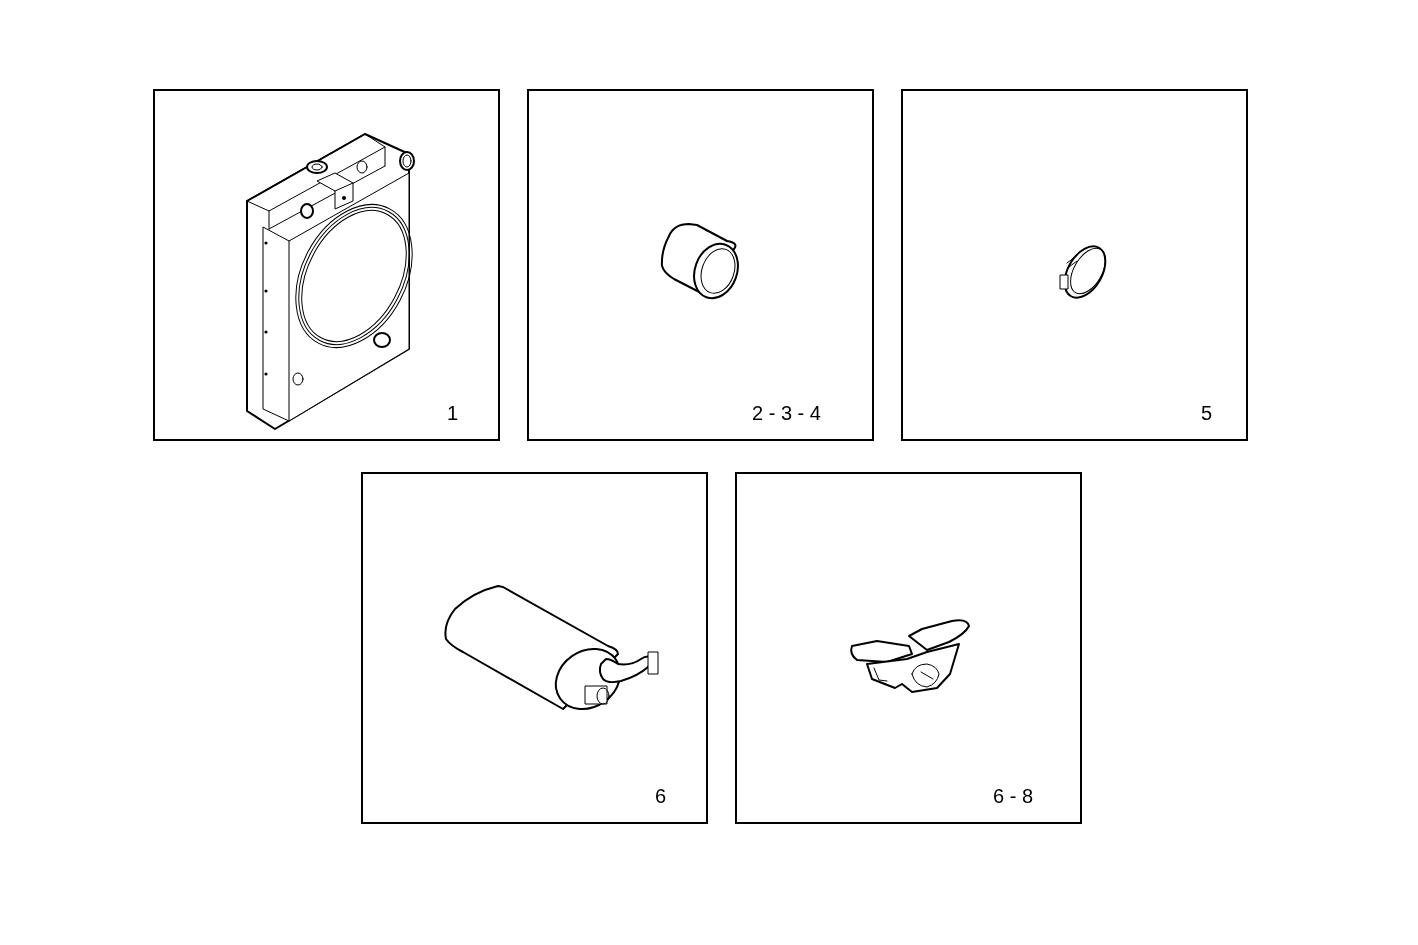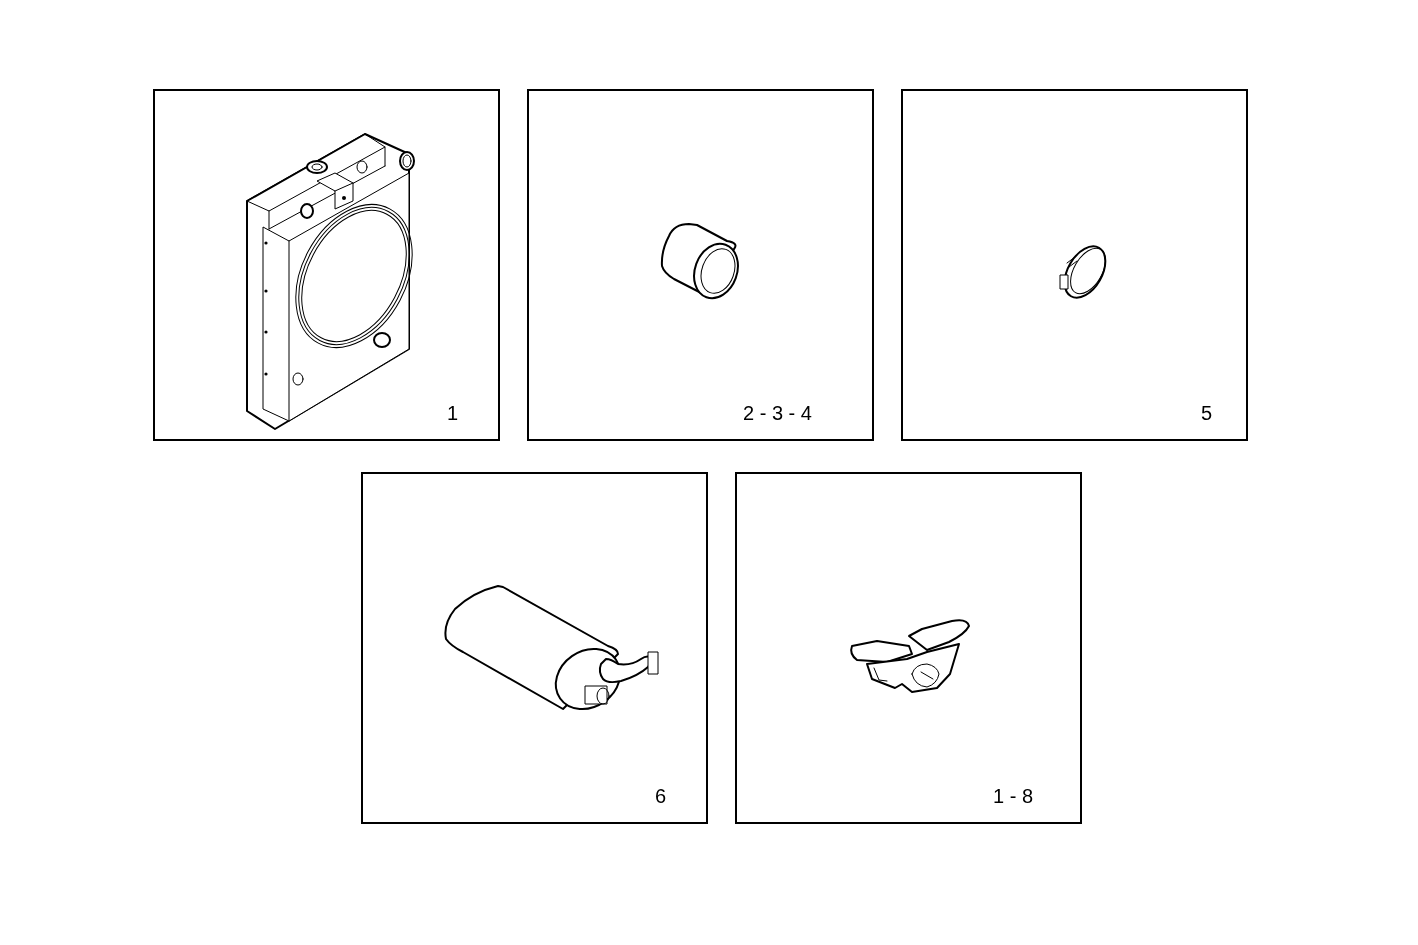--- a/index.html
+++ b/index.html
@@ -58,21 +58,21 @@
   </svg>
   <span class="label" style="left:292px; top:312px;">1</span>
 </div>
 
 <div class="panel" style="left:527px; top:89px;">
   <svg viewBox="0 0 343 348">
     <path class="t" d="M160,133 Q145,133 140,145 Q132,160 133,175 Q135,182 145,188 L180,206 L205,158 Q210,152 198,150 L168,134 Z"></path>
     <ellipse class="t" cx="187" cy="180" rx="21" ry="28" transform="rotate(20 187 180)"></ellipse>
     <ellipse class="n" cx="189" cy="180" rx="16" ry="23" transform="rotate(20 189 180)"></ellipse>
   </svg>
-  <span class="label" style="left:214px; top:312px;">2 - 3 - 4</span>
+  <span class="label" style="left:223px; top:312px;">2 - 3 - 4</span>
 </div>
 
 <div class="panel" style="left:901px; top:89px;">
   <svg viewBox="0 0 343 348">
     <ellipse class="t" cx="182" cy="181" rx="17" ry="28" transform="rotate(30 182 181)"></ellipse>
     <ellipse class="n" cx="185" cy="180" rx="14" ry="25" transform="rotate(30 185 180)"></ellipse>
     <rect class="w" x="157" y="184" width="8" height="14"></rect>
     <line class="n" x1="164" y1="172" x2="172" y2="166"></line>
     <line class="n" x1="166" y1="176" x2="174" y2="170"></line>
   </svg>
@@ -93,14 +93,14 @@
 
 <div class="panel" style="left:735px; top:472px;">
   <svg viewBox="0 0 343 348">
     <path class="t" d="M115,172 Q112,180 120,186 L150,188 L175,180 L172,172 L140,167 Z"></path>
     <path class="t" d="M172,162 L185,155 L215,147 Q230,144 232,152 Q228,160 212,168 L190,176 Z"></path>
     <path class="t" d="M130,190 L135,205 L158,214 L165,210 L175,218 L200,214 L213,200 L222,170 L190,178 L170,185 Z"></path>
     <path class="n" d="M175,200 Q178,190 190,190 Q200,192 202,200 Q200,210 190,213 Q178,212 175,200 Z"></path>
     <line class="n" x1="184" y1="198" x2="196" y2="205"></line>
     <path class="n" d="M137,194 L142,206 L150,207"></path>
   </svg>
-  <span class="label" style="left:256px; top:312px;">1 - 8</span>
+  <span class="label" style="left:256px; top:312px;">6 - 8</span>
 </div>
 
 </body></html>

